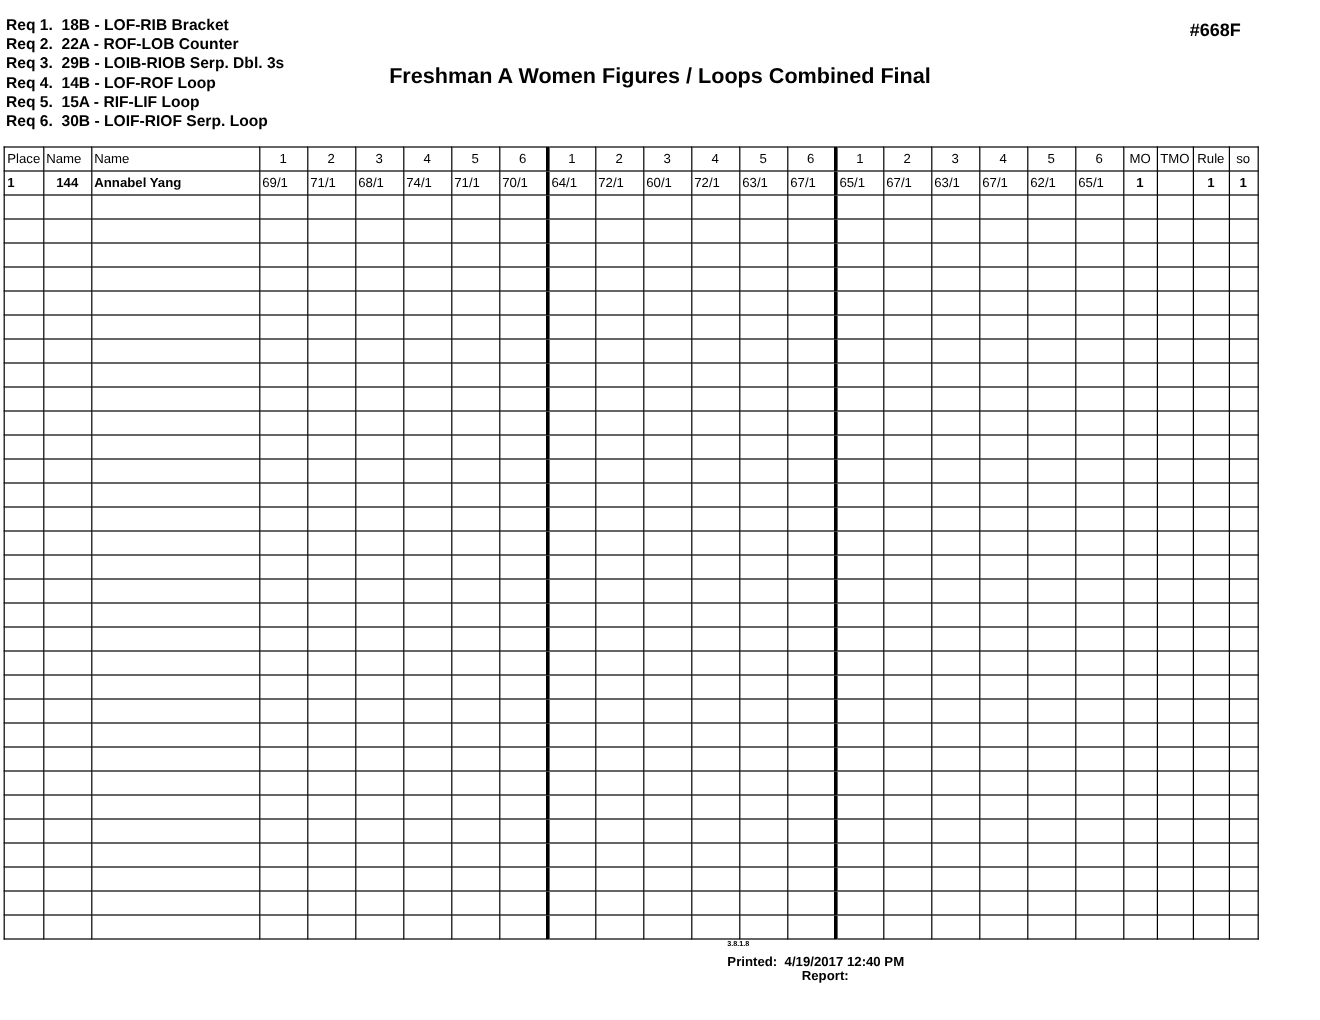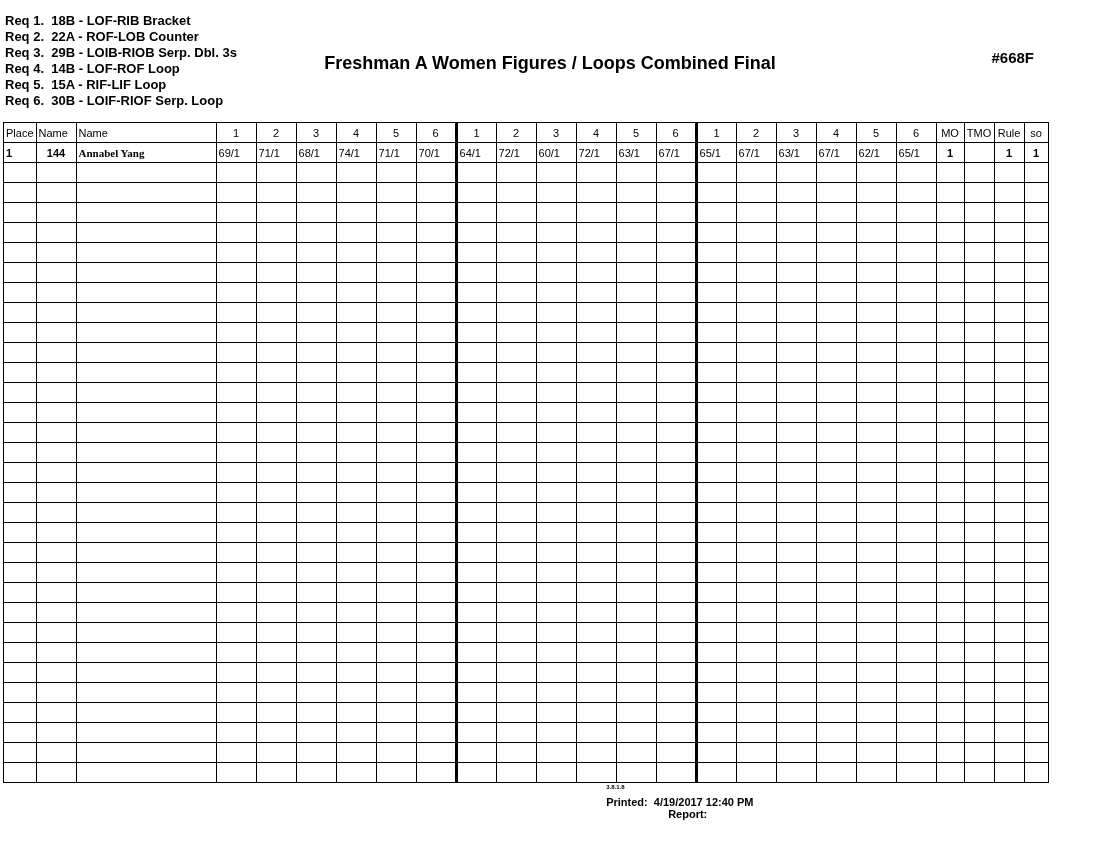--- a/index.html
+++ b/index.html
@@ -11,36 +11,36 @@
   }
   .reqs {
     position: absolute; left: 5px; top: 13px;
     font-weight: bold; font-size: 13px; line-height: 16px; white-space: pre;
   }
   .hdr { position: absolute; left: 0; right: 0; top: 14px; text-align: center; white-space: pre; }
   .hdr-title  { font-size: 17px; font-weight: bold; }
   .hdr-venue  { font-size: 13.5px; margin-top: 5px; }
   .hdr-event  { font-size: 18px; font-weight: bold; margin-top: 3px; }
   .hdr-report { font-size: 15px; margin-top: 4px; }
-  .formno { position: absolute; right: 66px; top: 17px; font-size: 15px; font-weight: bold; margin-top: 32px; }
+  .formno { position: absolute; right: 66px; top: 17px; font-size: 15px; font-weight: bold; }
 
   table.score { position: absolute; left: 3px; top: 122px; border-collapse: collapse; table-layout: fixed; }
   table.score td {
     border: 1px solid #000; height: 19px; font-size: 11px;
     padding: 0 2px; vertical-align: middle; white-space: pre; overflow: hidden;
   }
   tr.r1 td { border: none; height: 23px; vertical-align: middle; }
   tr.r1 td.jbox { border: 1px solid #000; padding-left: 4px; }
   tr.r1 td.so-label { padding-left: 2px; vertical-align: top; padding-top: 3px; }
   table.score td.thick { border-left: 3px solid #000; }
   td.cnum { text-align: center; }
   td.lab { text-align: left; padding-left: 3px; }
   td.b { font-weight: bold; font-size: 12px; }
   td.place { padding-left: 4px; }
-  td.name { padding-left: 3px; font-family: Liberation Serif, serif; }
+  td.name { padding-left: 3px; }
   td.score-val { padding-left: 2px; }
 
   .footer { position: absolute; left: 600px; top: 772px; font-weight: bold; font-size: 11px; white-space: pre; }
   .footer .ver { font-size: 6px; vertical-align: top; }
   .footer .scorer { margin-left: 62px; }
 </style>
 </head>
 <body>
 
 <div class="reqs"><div>Req 1.  18B - LOF-RIB Bracket</div><div>Req 2.  22A - ROF-LOB Counter</div><div>Req 3.  29B - LOIB-RIOB Serp. Dbl. 3s</div><div>Req 4.  14B - LOF-ROF Loop</div><div>Req 5.  15A - RIF-LIF Loop</div><div>Req 6.  30B - LOIF-RIOF Serp. Loop</div></div>

